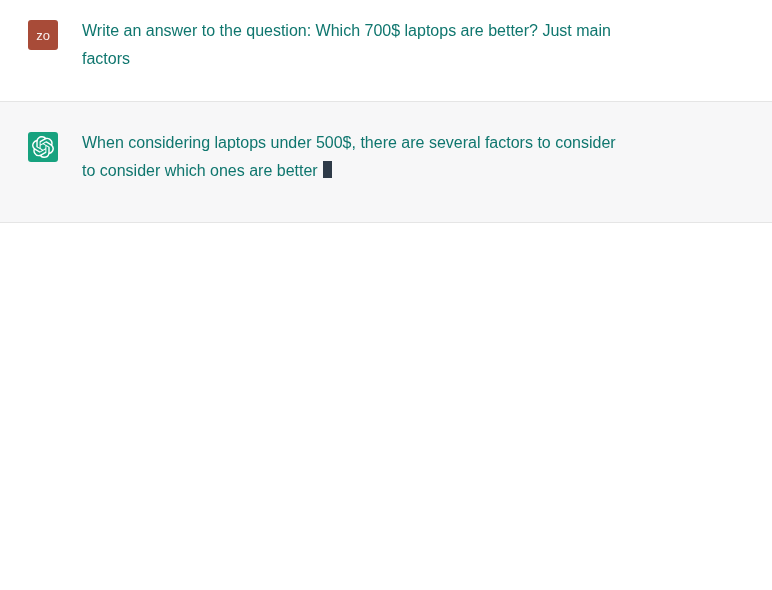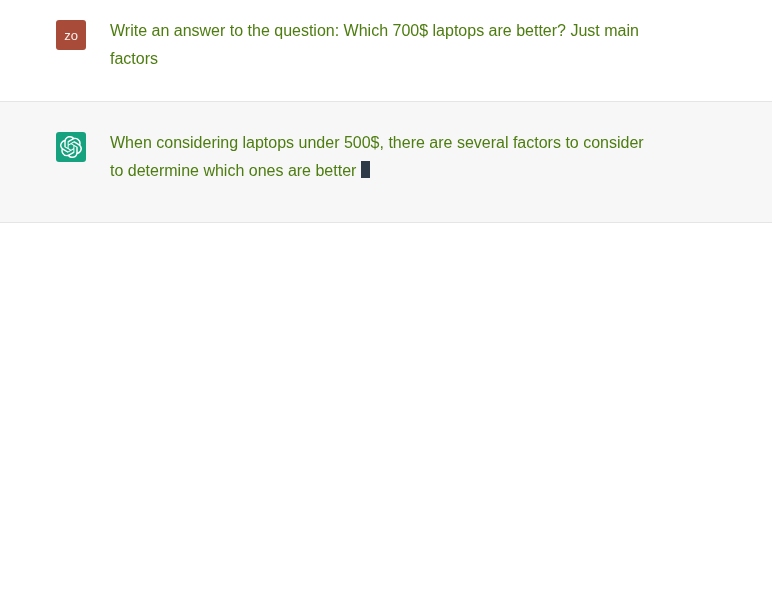--- a/index.html
+++ b/index.html
@@ -23,21 +23,21 @@
     background: #ffffff;
     padding: 17px 0 28px 0;
   }
   .row.assistant {
     background: #f7f7f8;
     padding: 27px 0 37px 0;
   }
   .inner {
     display: flex;
     align-items: flex-start;
-    padding-left: 56px;
+    padding-left: 28px;
     padding-right: 40px;
   }
   .avatar {
     flex: 0 0 30px;
     width: 30px;
     height: 30px;
     border-radius: 3px;
     margin-top: 3px;
     display: flex;
     align-items: center;
@@ -57,21 +57,21 @@
   .avatar svg {
     width: 22px;
     height: 22px;
     display: block;
   }
   .msg {
     margin-left: 24px;
     max-width: 600px;
     font-size: 16px;
     line-height: 28px;
-    color: #4d7c0f;
+    color: #0f766e;
   }
   .msg .line {
     display: block;
     white-space: nowrap;
   }
   .cursor {
     display: inline-block;
     width: 9px;
     height: 17px;
     background: #2e3a48;
@@ -100,18 +100,18 @@
     <div class="inner">
       <div class="avatar assistant-avatar">
         <span>
           <svg viewBox="0 0 24 24" fill="#ffffff" xmlns="http://www.w3.org/2000/svg">
             <path d="M22.2819 9.8211a5.9847 5.9847 0 0 0-.5157-4.9108 6.0462 6.0462 0 0 0-6.5098-2.9A6.0651 6.0651 0 0 0 4.9807 4.1818a5.9847 5.9847 0 0 0-3.9977 2.9 6.0462 6.0462 0 0 0 .7427 7.0966 5.98 5.98 0 0 0 .511 4.9107 6.051 6.051 0 0 0 6.5146 2.9001A5.9847 5.9847 0 0 0 13.2599 24a6.0557 6.0557 0 0 0 5.7718-4.2058 5.9894 5.9894 0 0 0 3.9977-2.9001 6.0557 6.0557 0 0 0-.7475-7.073zM13.2599 22.4308a4.4755 4.4755 0 0 1-2.8764-1.0408l.1419-.0804 4.7783-2.7582a.7948.7948 0 0 0 .3927-.6813v-6.7369l2.02 1.1686a.071.071 0 0 1 .038.0615v5.5826a4.504 4.504 0 0 1-4.4945 4.4849zm-9.6607-4.1254a4.4708 4.4708 0 0 1-.5346-3.0137l.142.0852 4.783 2.7582a.7712.7712 0 0 0 .7806 0l5.8428-3.3685v2.3324a.0804.0804 0 0 1-.0332.0615L9.74 19.9502a4.4992 4.4992 0 0 1-6.1408-1.6464zM2.3408 7.8956a4.485 4.485 0 0 1 2.3655-1.9728V11.6a.7664.7664 0 0 0 .3879.6765l5.8144 3.3543-2.0201 1.1685a.0757.0757 0 0 1-.071 0l-4.8303-2.7865A4.504 4.504 0 0 1 2.3408 7.8956zm16.5963 3.8558L13.1038 8.364 15.1192 7.2a.0757.0757 0 0 1 .071 0l4.8303 2.7913a4.4944 4.4944 0 0 1-.6765 8.1042v-5.6772a.79.79 0 0 0-.407-.667zm2.0107-3.0231l-.142-.0852-4.7735-2.7818a.7759.7759 0 0 0-.7854 0L9.409 9.2297V6.8974a.0662.0662 0 0 1 .0284-.0615l4.8303-2.7866a4.4992 4.4992 0 0 1 6.6802 4.66zM8.3065 12.863l-2.02-1.1638a.0804.0804 0 0 1-.038-.0567V6.0742a4.4992 4.4992 0 0 1 7.3757-3.4537l-.142.0805L8.704 5.459a.7948.7948 0 0 0-.3927.6813zm1.0976-2.3654l2.602-1.4998 2.6069 1.4998v2.9994l-2.5974 1.4997-2.6067-1.4997Z"></path>
           </svg>
         </span>
       </div>
       <div class="msg">
         <span class="line">When considering laptops under 500$, there are several factors to consider</span>
-        <span class="line"><span>to determine which ones are better</span><span class="cursor"></span></span>
+        <span class="line"><span>to consider which ones are better</span><span class="cursor"></span></span>
       </div>
     </div>
   </div>
 
 </div>
 
 </body></html>

